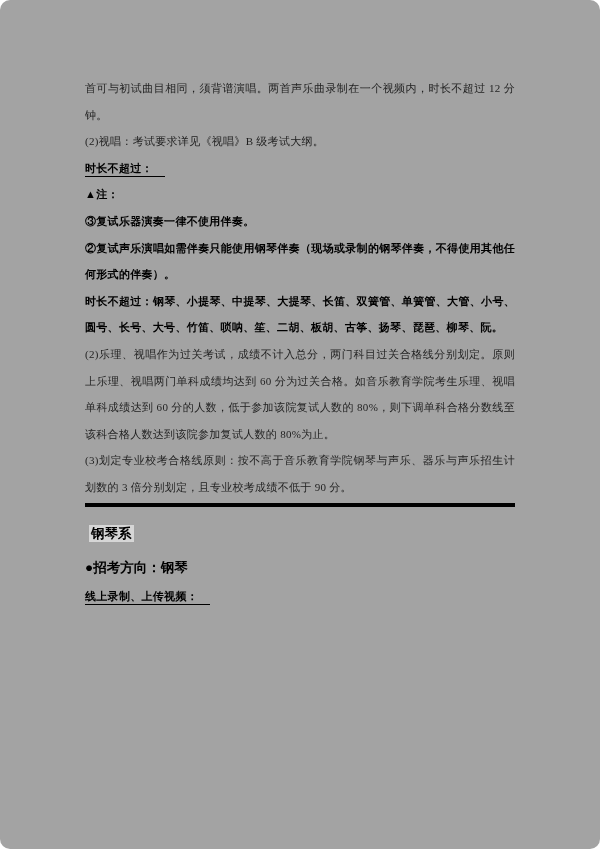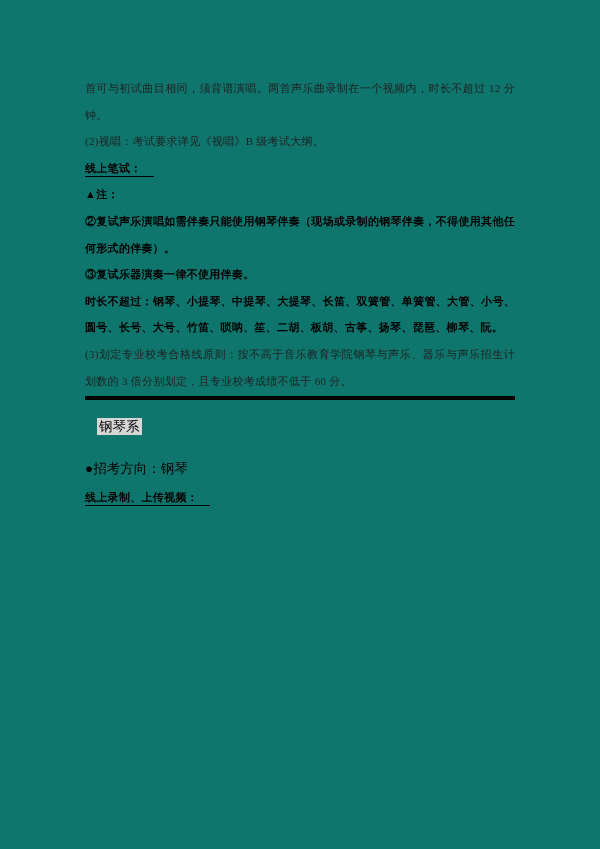--- a/index.html
+++ b/index.html
@@ -9,24 +9,25 @@
   }
   body {
     width: 600px;
     height: 849px;
     overflow: hidden;
   }
   .page {
     box-sizing: border-box;
     width: 600px;
     height: 849px;
-    background: #0f766e;
+    background: #a3a3a3;
     padding: 75px 85px 0 85px;
     font-family: "Liberation Serif", "DejaVu Serif", serif;
     color: #1f1f1f;
+    border-radius: 10px;
   }
   .para {
     margin: 0;
     font-size: 11px;
     line-height: 26.6px;
     text-align: justify;
     word-break: break-all;
     letter-spacing: 0.3px;
   }
   .bold {
@@ -38,64 +39,65 @@
     border-bottom: 1.5px solid #000000;
     padding-right: 12px;
     line-height: 15px;
   }
   .divider {
     height: 4px;
     background: #000000;
     margin: 2px 0 12px 0;
   }
   .dept-heading {
-    margin: 12px;
+    margin: 4px;
     font-size: 13.5px;
     line-height: 30px;
-    font-weight: normal;
+    font-weight: bold;
     color: #000000;
   }
   .hl {
     background: #d6d6d6;
     padding: 1px 2px;
   }
   .direction-heading {
     margin: 0;
     font-size: 13.5px;
     line-height: 30px;
-    font-weight: normal;
+    font-weight: bold;
     color: #000000;
   }
 </style>
 </head>
 <body>
 
 <div class="page">
 
   <p class="para">首可与初试曲目相同，须背谱演唱。两首声乐曲录制在一个视频内，时长不超过 12 分钟。</p>
 
 
   <p class="para">(2)视唱：考试要求详见《视唱》B 级考试大纲。</p>
 
-  <p class="para bold"><span class="ul-run">线上笔试：</span></p>
+  <p class="para bold"><span class="ul-run">时长不超过：</span></p>
 
 
   <p class="para bold">▲注：</p>
 
 
+  <p class="para bold">③复试乐器演奏一律不使用伴奏。</p>
+
   <p class="para bold">②复试声乐演唱如需伴奏只能使用钢琴伴奏（现场或录制的钢琴伴奏，不得使用其他任何形式的伴奏）。</p>
-
-  <p class="para bold">③复试乐器演奏一律不使用伴奏。</p>
 
   <p class="para bold">时长不超过：钢琴、小提琴、中提琴、大提琴、长笛、双簧管、单簧管、大管、小号、圆号、长号、大号、竹笛、唢呐、笙、二胡、板胡、古筝、扬琴、琵琶、柳琴、阮。</p>
 
 
 
+  <p class="para">(2)乐理、视唱作为过关考试，成绩不计入总分，两门科目过关合格线分别划定。原则上乐理、视唱两门单科成绩均达到 60 分为过关合格。如音乐教育学院考生乐理、视唱单科成绩达到 60 分的人数，低于参加该院复试人数的 80%，则下调单科合格分数线至该科合格人数达到该院参加复试人数的 80%为止。</p>
 
-  <p class="para">(3)划定专业校考合格线原则：按不高于音乐教育学院钢琴与声乐、器乐与声乐招生计划数的 3 倍分别划定，且专业校考成绩不低于 60 分。</p>
+  <p class="para">(3)划定专业校考合格线原则：按不高于音乐教育学院钢琴与声乐、器乐与声乐招生计划数的 3 倍分别划定，且专业校考成绩不低于 90 分。</p>
 
   <div class="divider"></div>
 
   <p class="dept-heading"><span class="hl">钢琴系</span></p>
 
   <p class="direction-heading">●招考方向：钢琴</p>
 
   <p class="para bold"><span class="ul-run">线上录制、上传视频：</span></p>
 
 </div>

